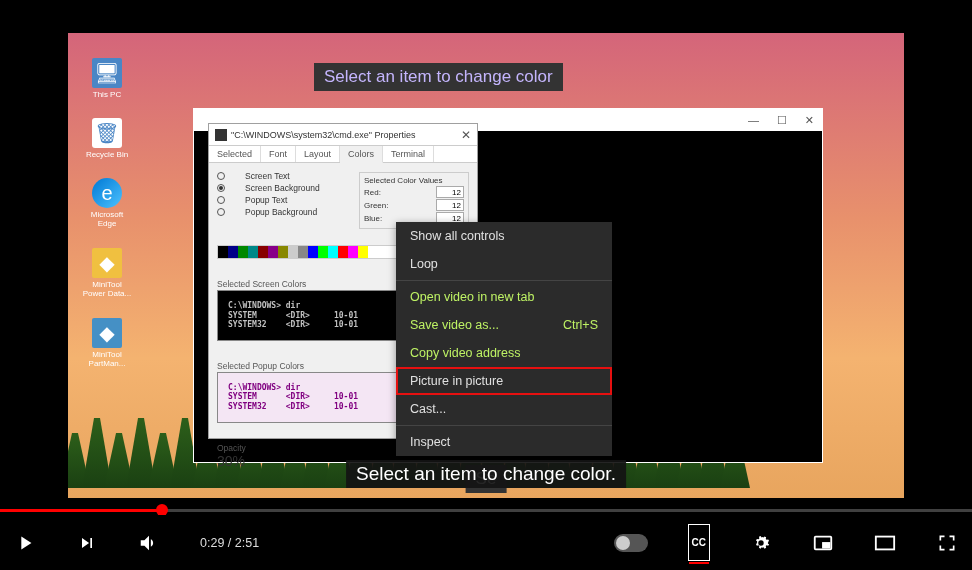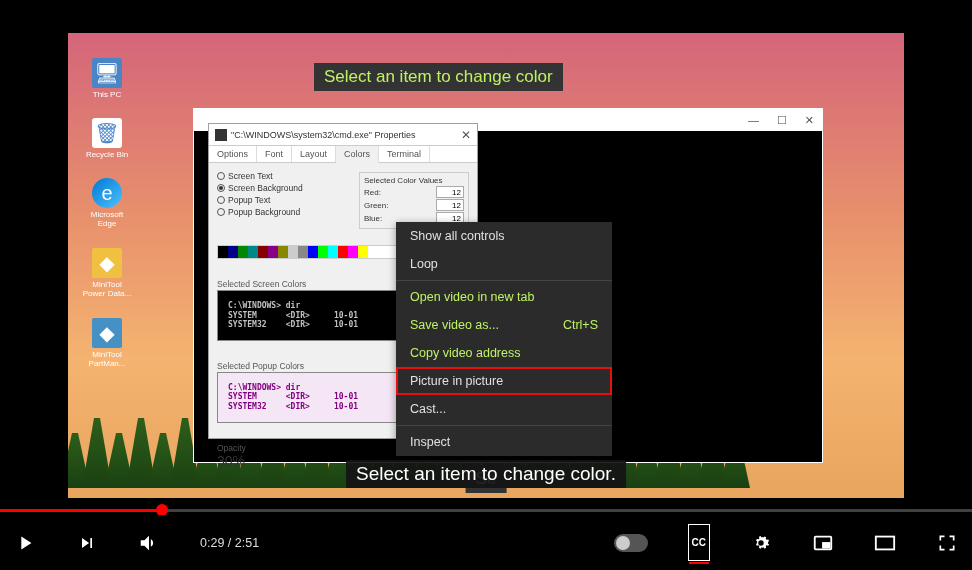--- a/index.html
+++ b/index.html
@@ -9,34 +9,34 @@
     .grass { position:absolute; bottom:0; left:0; width:100%; height:80px; }
     .grass span { display:inline-block; width:30px; height:70px; background:linear-gradient(to top,#1a4012,#2d5f1a); clip-path:polygon(40% 0,60% 0,100% 100%,0 100%); margin-left:-8px; }
     .grass span:nth-child(odd){ height:55px; }
     .desktop-icon { position:absolute; width:50px; text-align:center; font-size:8px; color:#fff; }
     .desktop-icon .icn { width:30px; height:30px; margin:0 auto 2px; display:flex; align-items:center; justify-content:center; font-size:20px; color:#fff; }
     .di-thispc { left:14px; top:25px; } .di-thispc .icn{ background:#4a86c5; border-radius:2px; }
     .di-recycle { left:14px; top:85px; } .di-recycle .icn{ background:#fff; border-radius:3px; color:#4a86c5; }
     .di-edge { left:14px; top:145px; } .di-edge .icn{ background:linear-gradient(135deg,#0078d4,#4cc2ff); border-radius:50%; }
     .di-minitool { left:14px; top:215px; } .di-minitool .icn{ background:#f0c040; border-radius:2px; }
     .di-minitool2 { left:14px; top:285px; } .di-minitool2 .icn{ background:#4590c5; border-radius:2px; }
-    .banner-top { position:absolute; left:246px; top:30px; background:#333; color:#bef264; font-size:17px; padding:4px 10px; font-weight:500; }
+    .banner-top { position:absolute; left:246px; top:30px; background:#333; color:#c4b5fd; font-size:17px; padding:4px 10px; font-weight:500; }
     .cmd-window { position:absolute; left:125px; top:75px; width:630px; height:355px; background:#000; border:1px solid #fff; }
     .cmd-titlebar { height:22px; background:#fff; display:flex; align-items:center; justify-content:flex-end; padding-right:8px; gap:18px; font-size:11px; color:#555; }
     .cmd-titlebar span { cursor:default; }
     .props-dialog { position:absolute; left:140px; top:90px; width:270px; height:316px; background:#f0f0f0; border:1px solid #a0a0a0; font-size:9px; color:#333; }
     .props-title { height:22px; background:#fff; display:flex; align-items:center; padding:0 6px; border-bottom:1px solid #ccc; }
     .props-title .ticon { width:12px; height:12px; background:#333; margin-right:4px; }
     .props-title .ttxt { flex:1; font-size:9px; }
     .props-title .close { font-size:12px; color:#555; }
     .tabs { display:flex; background:#fff; border-bottom:1px solid #ccc; }
     .tab { padding:3px 8px; font-size:9px; border-right:1px solid #ddd; color:#555; }
     .tab.active { background:#f0f0f0; border-bottom:1px solid #f0f0f0; margin-bottom:-1px; }
     .props-body { padding:6px 8px; font-size:8.5px; }
-    .radio-row { display:flex; align-items:center; gap:3px; margin:2px 0; }
+    .radio-row { display:flex; align-items:center; gap:20px; margin:2px 0; }
     .radio-row .r { width:8px; height:8px; border:1px solid #555; border-radius:50%; display:inline-block; }
     .radio-row .r.sel::after { content:""; width:4px; height:4px; background:#333; border-radius:50%; display:block; margin:1px; }
     .color-values { position:absolute; right:8px; top:48px; width:110px; border:1px solid #ccc; padding:3px 4px; font-size:8px; }
     .cv-row { display:flex; justify-content:space-between; align-items:center; margin:1px 0; }
     .cv-row input { width:28px; height:12px; font-size:8px; border:1px solid #aaa; text-align:right; padding-right:2px; }
     .palette { display:flex; margin-top:28px; border:1px solid #ccc; background:#fff; }
     .palette span { width:10px; height:12px; display:inline-block; }
     .section-label { font-size:8.5px; margin-top:20px; color:#555; }
     .preview { background:#000; color:#c0c0c0; font-family:monospace; font-size:8px; padding:10px; line-height:1.2; white-space:pre; margin-top:1px; border:1px solid #888;font-weight:bold; }
     .preview.popup { background:#f4e6f4; color:#800080; }
@@ -101,21 +101,21 @@
       </div>
     </div>
 
     <div class="props-dialog">
       <div class="props-title">
         <span class="ticon"></span>
         <span class="ttxt">"C:\WINDOWS\system32\cmd.exe" Properties</span>
         <span class="close">✕</span>
       </div>
       <div class="tabs">
-        <div class="tab">Options</div>
+        <div class="tab">Selected</div>
         <div class="tab">Font</div>
         <div class="tab">Layout</div>
         <div class="tab active">Colors</div>
         <div class="tab">Terminal</div>
       </div>
       <div class="props-body">
         <div class="radio-row">
             <span class="r"></span>
             <span>Screen Text</span>
           </div>

